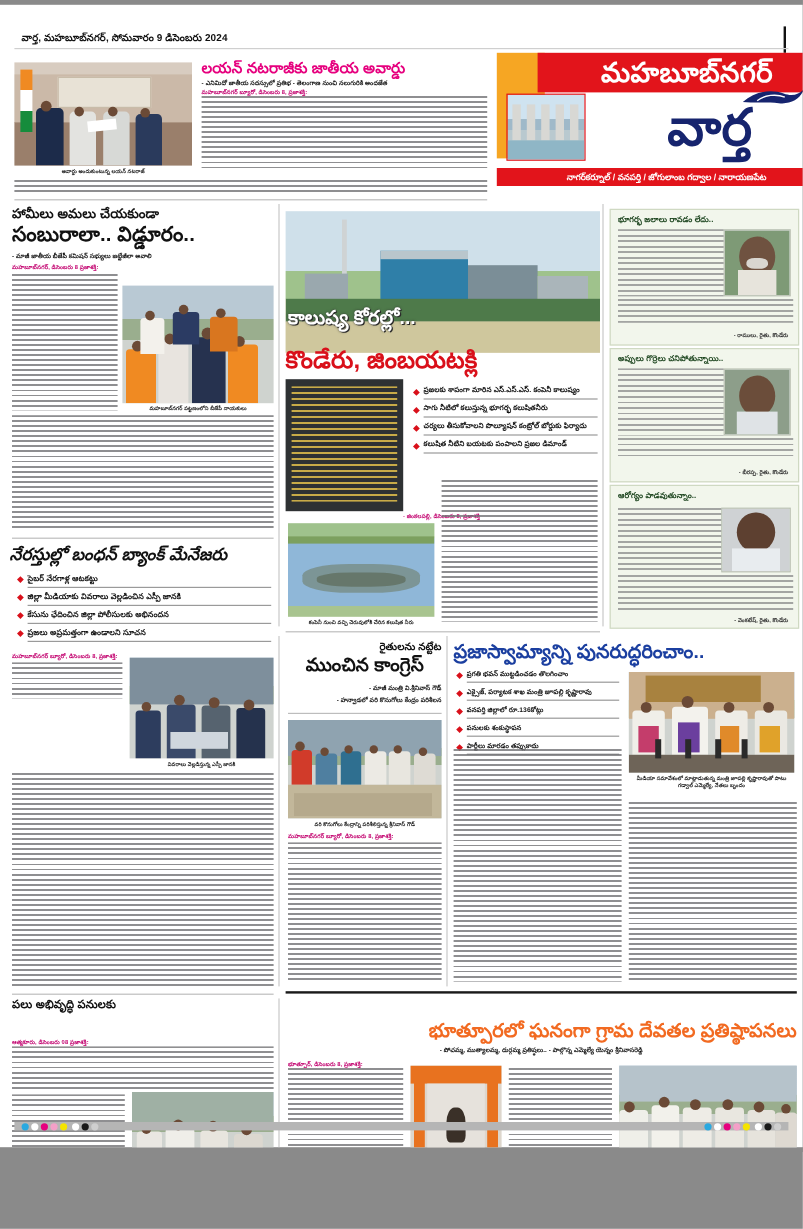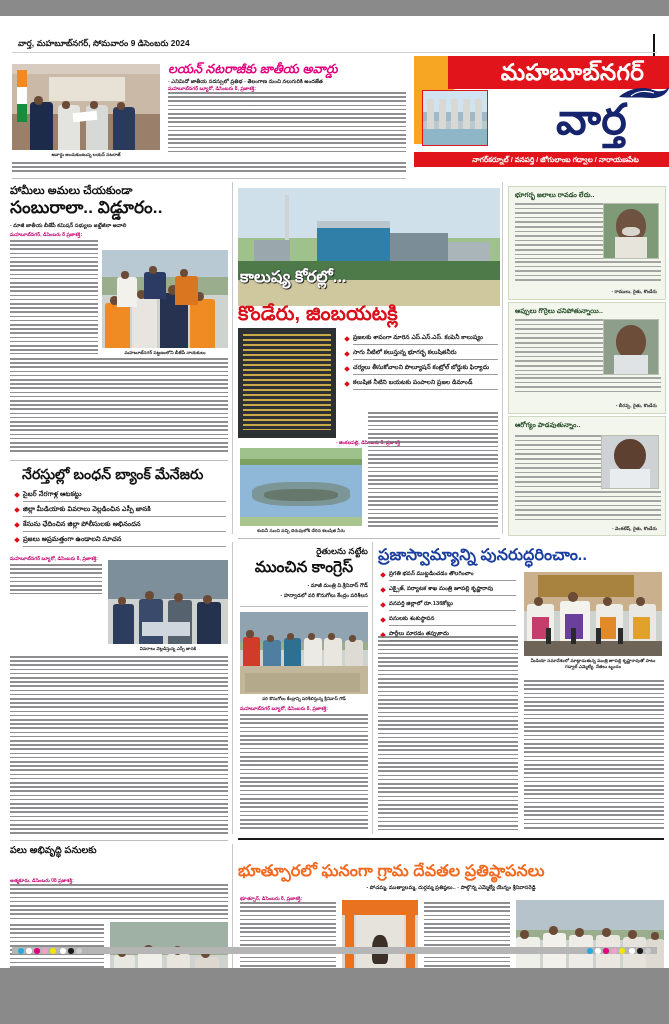--- a/index.html
+++ b/index.html
@@ -1,19 +1,19 @@
 <!DOCTYPE html>
 <html><head>
 <meta charset="utf-8">
 <style>
   html,body{margin:0;padding:0;background:#8a8a8a;}
   body{font-family:"Liberation Sans", sans-serif;}
   .page{
     position:relative;width:669px;height:952px;background:#ffffff;
-    margin:16px auto;overflow:hidden;box-sizing:border-box;
+    margin:4px auto;overflow:hidden;box-sizing:border-box;
   }
   
   .tel{letter-spacing:.1px;}
   
   .body-lines{
     --lh:4.6px;
     background-image:repeating-linear-gradient(
       to bottom,
       #6f6f72 0px, #6f6f72 1.6px,
       rgba(0,0,0,0) 1.6px, rgba(0,0,0,0) var(--lh));
@@ -63,21 +63,21 @@
   .lead-photo{
     position:absolute;left:12px;top:48px;width:148px;height:86px;overflow:hidden;
     background:linear-gradient(#d8ccc0 0 58%,#9a7f6b 58% 100%);
   }
   .lead-photo .bg-band{position:absolute;left:0;right:0;top:10px;height:40px;background:#cbb9a8;}
   .lead-photo .banner{position:absolute;left:24%;top:12px;width:52%;height:24px;background:#e8e2d6;border:1px solid #c8bca9;}
   .lead-photo .flag{position:absolute;left:5px;top:6px;width:10px;height:52px;background:linear-gradient(#f08a22 0 33%,#fff 33% 66%,#168c3c 66% 100%);}
   .person{position:absolute;bottom:0;border-radius:4px 4px 0 0;}
   .cap{font-size:4.4px;color:#222;text-align:center;font-weight:bold;}
 
-  .hl-pink{color:#e6007e;font-weight:bold;font-style:italic;}
+  .hl-pink{color:#e6007e;font-weight:bold;}
   .hl-blue{color:#1b3fa0;font-weight:bold;}
   .hl-black{color:#111;font-weight:bold;}
   .kicker{font-size:5.2px;font-weight:bold;color:#111;}
   .dateline{font-size:4.8px;font-weight:bold;color:#c2006e;}
 
   
   .bul{position:relative;font-size:6.6px;color:#111;font-weight:bold;padding-left:9px;}
   .bul:before{content:"";position:absolute;left:1px;top:3px;width:4px;height:4px;background:#d9101a;transform:rotate(45deg);}
   .bul u{display:block;height:1px;background:#9a9a9a;margin-top:2px;text-decoration:none;}
 
@@ -186,21 +186,21 @@
     <div class="head" style="left:62%;bottom:72%;width:8px;height:8px;"></div>
     <div class="torso" style="left:33%;bottom:50%;width:18%;height:28%;background:#2b3b63;"></div>
     <div class="head" style="left:37%;bottom:76%;width:8px;height:8px;"></div>
   </div>
   <div class="cap tel" style="position:absolute;left:102px;top:334px;width:126px;">మహబూబ్‌నగర్ పట్టణంలోని బీజేపీ నాయకులు</div>
 
   <div class="body-lines dense" style="position:absolute;left:10px;top:342px;width:218px;height:96px;"></div>
 
   <div class="hrule" style="position:absolute;left:10px;top:444px;width:218px;"></div>
 
-  <div class="hl-black tel" style="position:absolute;left:22px;top:450px;width:222px;font-size:14px;">నేరస్తుల్లో బంధన్ బ్యాంక్ మేనేజరు</div>
+  <div class="hl-black tel" style="position:absolute;left:8px;top:450px;width:222px;font-size:14px;font-style:italic;">నేరస్తుల్లో బంధన్ బ్యాంక్ మేనేజరు</div>
 
   <div style="position:absolute;left:14px;top:474px;width:212px;">
     <div class="bul tel">
       <span>సైబర్ నేరగాళ్ల ఆటకట్టు</span><u></u>
     </div>
     <div class="bul tel" style="margin-top:3px;">
       <span>జిల్లా మీడియాకు వివరాలు వెల్లడించిన ఎస్పీ జానకి</span><u></u>
     </div>
     <div class="bul tel" style="margin-top:3px;">
       <span>కేసును ఛేదించిన జిల్లా పోలీసులకు అభినందన</span><u></u>
@@ -408,21 +408,21 @@
     <div style="position:absolute;left:52%;bottom:14%;width:5px;height:16px;background:#2a2a2a;"></div>
     <div style="position:absolute;left:68%;bottom:14%;width:5px;height:16px;background:#2a2a2a;"></div>
   </div>
   <div class="cap tel" style="position:absolute;left:524px;top:642px;width:138px;">మీడియా సమావేశంలో మాట్లాడుతున్న మంత్రి జూపల్లి కృష్ణారావుతో పాటు గడ్వాల్ ఎమ్మెల్యే, నేతలు బృందం</div>
 
   <div class="body-lines dense" style="position:absolute;left:378px;top:620px;width:140px;height:194px;"></div>
   <div class="body-lines dense" style="position:absolute;left:524px;top:664px;width:140px;height:150px;"></div>
 
   <div class="hrule-d" style="position:absolute;left:238px;top:822px;width:426px;"></div>
 
-  <div class="tel" style="position:absolute;left:238px;top:846px;width:426px;font-size:16px;font-weight:bold;color:#f26a21;text-align:left;">భూత్పూరలో ఘనంగా గ్రామ దేవతల ప్రతిష్ఠాపనలు</div>
+  <div class="tel" style="position:absolute;left:238px;top:846px;width:426px;font-size:16px;font-weight:bold;color:#f26a21;text-align:right;">భూత్పూరలో ఘనంగా గ్రామ దేవతల ప్రతిష్ఠాపనలు</div>
   <div class="kicker tel" style="position:absolute;left:238px;top:868px;width:426px;text-align:center;">- పోచమ్మ, ముత్యాలమ్మ, దుర్గమ్మ ప్రతిష్ఠలు.. - పాల్గొన్న ఎమ్మెల్యే యెన్నం శ్రీనివాసరెడ్డి</div>
 
   <div class="dateline tel" style="position:absolute;left:240px;top:880px;width:96px;">భూత్పూర్, డిసెంబరు 8, ప్రజాశక్తి:</div>
   <div class="body-lines dense" style="position:absolute;left:240px;top:886px;width:96px;height:96px;"></div>
 
   <div style="position:absolute;left:342px;top:884px;width:76px;height:84px;background:#ddd6cc;overflow:hidden;">
     <div style="position:absolute;left:0;right:0;top:0;height:18%;background:#e8721f;"></div>
     <div style="position:absolute;left:4%;top:14%;width:12%;height:70%;background:#e8721f;"></div>
     <div style="position:absolute;right:4%;top:14%;width:12%;height:70%;background:#e8721f;"></div>
     <div style="position:absolute;left:18%;top:18%;right:18%;bottom:4%;background:#e6e2dc;"></div>

